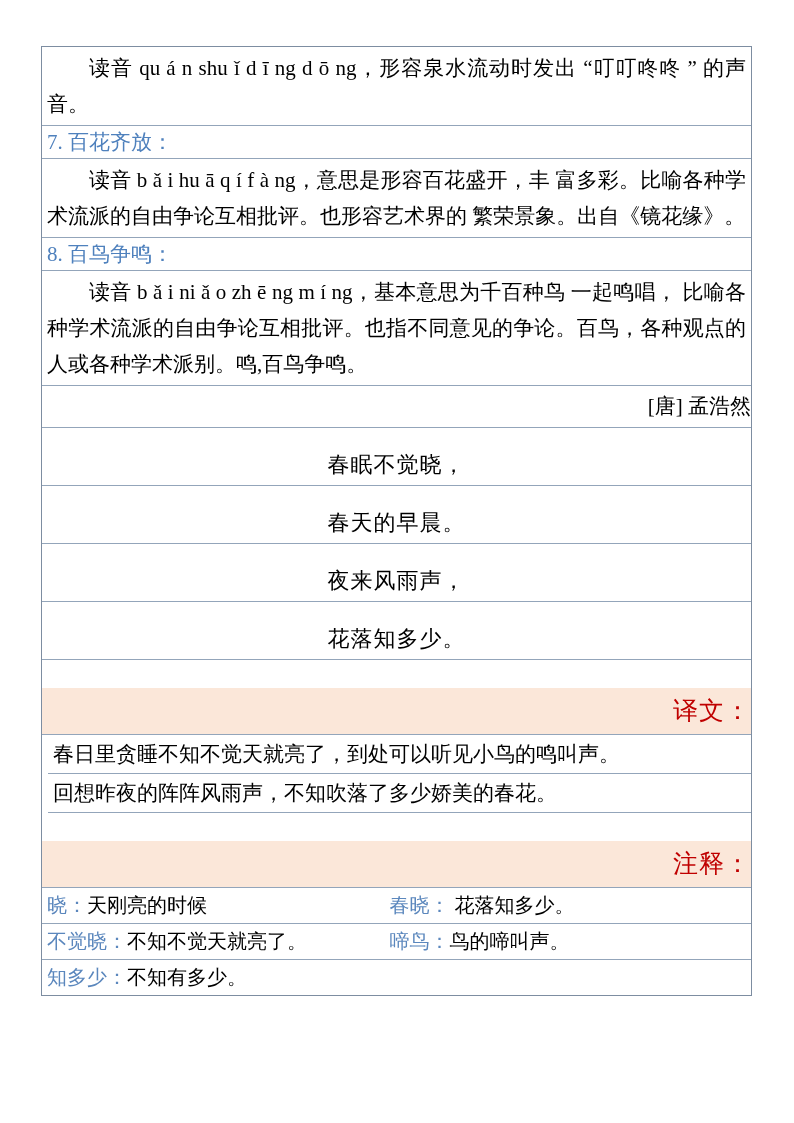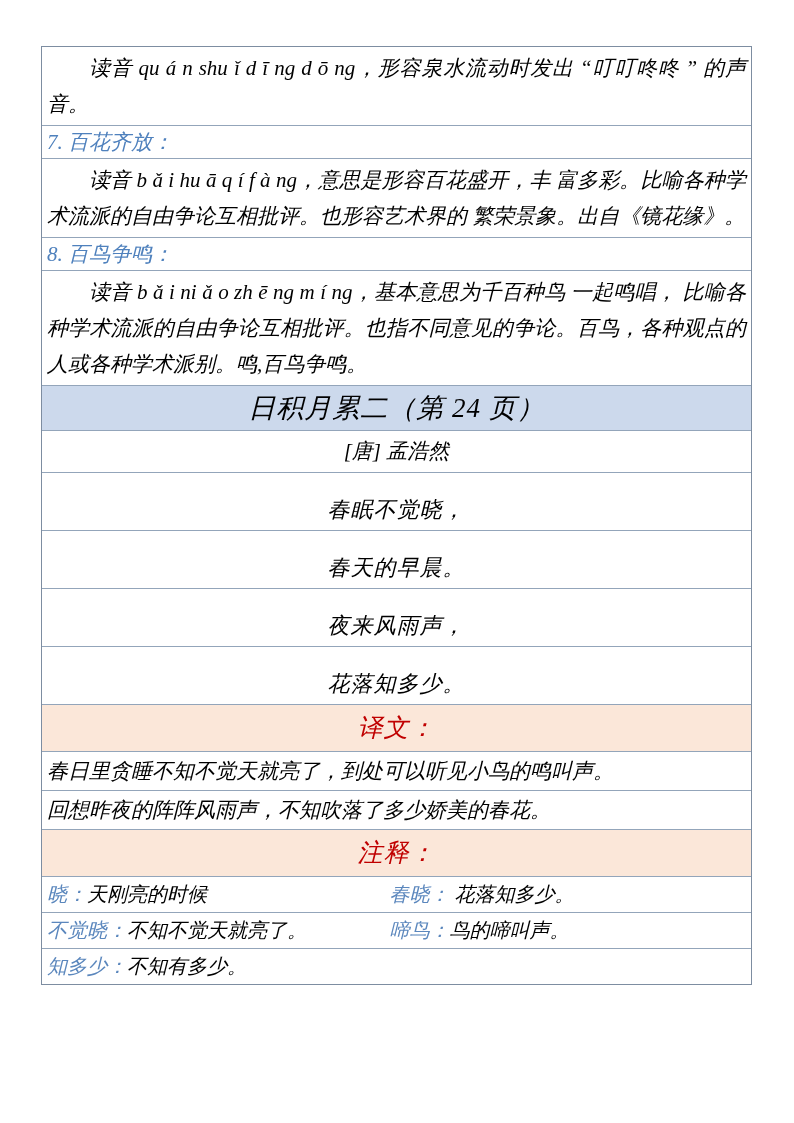--- a/index.html
+++ b/index.html
@@ -6,52 +6,51 @@
   body{
     width:794px;height:1123px;background:#ffffff;position:relative;
     font-family:"Liberation Serif","DejaVu Serif",serif;color:#000;
     -webkit-font-smoothing:antialiased;
   }
   .tbl{
     position:absolute;left:41px;top:46px;width:711px;
     border:1px solid var(--border-outer,#7d8da1);
     box-sizing:border-box;background:#fff;
   }
-  .row{border-bottom:1px solid var(--border-inner,#93a5ba);box-sizing:border-box;font-style:italic;}
+  .row{border-bottom:1px solid var(--border-inner,#93a5ba);box-sizing:border-box;}
   .row:last-child{border-bottom:none;}
   .def{font-size:21px;line-height:36px;padding:3px 5px;text-indent:2em;text-align:justify;}
   .head{font-size:21px;line-height:26px;padding:3px 5px;color:var(--header-blue-text,#4f81bd);}
   .banner-blue{background:var(--banner-blue-bg,#ccd9ec);font-size:27px;line-height:30px;padding:7px 0;text-align:center;letter-spacing:1px;}
   .center{text-align:center;}
   .title{font-size:23px;line-height:28px;padding:7px 0;}
-  .author{font-size:21px;line-height:27px;padding:7px 0;}
+  .author{font-size:21px;line-height:27px;padding:7px 0;text-align:right;}
   .poem{font-size:22px;line-height:26px;padding:7px 0;letter-spacing:1px;margin-top:17px;}
-  .banner-peach{background:var(--banner-peach-bg,#fbe7d9);color:var(--red-text,#c00000);font-size:25px;line-height:30px;padding:8px 0;text-align:center;letter-spacing:1px;}
-  .trans{font-size:21px;line-height:28px;padding:5px 5px;}
+  .banner-peach{background:var(--banner-peach-bg,#fbe7d9);color:var(--red-text,#c00000);font-size:25px;line-height:30px;padding:8px 0;text-align:right;letter-spacing:1px;margin-top:28px;}
+  .trans{font-size:21px;line-height:28px;padding:5px 5px;margin-left:6px;}
   .note{display:flex;font-size:20px;line-height:27px;padding:4px 5px;}
   .ncell{width:49%;}
   .ncell + .ncell{flex:1;}
   .term{color:var(--note-term-blue,#5b87bd);}
 </style>
 </head>
 <body>
 
 <div class="tbl">
 
   <div class="row def">读音 qu á n shu ǐ  d ī ng d ō ng，形容泉水流动时发出 “叮叮咚咚 ” 的声音。</div>
 
   <div class="row head">7. 百花齐放：</div>
 
   <div class="row def">读音 b ǎ i hu ā  q í f à ng，意思是形容百花盛开，丰 富多彩。比喻各种学术流派的自由争论互相批评。也形容艺术界的 繁荣景象。出自《镜花缘》。</div>
 
   <div class="row head">8. 百鸟争鸣：</div>
 
   <div class="row def">读音 b ǎ i ni ǎ o zh ē ng m í ng，基本意思为千百种鸟 一起鸣唱， 比喻各种学术流派的自由争论互相批评。也指不同意见的争论。百鸟，各种观点的人或各种学术派别。鸣,百鸟争鸣。</div>
 
-  <div class="row banner-blue">日积月累二（第 24 页）</div>
 
 
   <div class="row center author">[唐] 孟浩然</div>
 
   <div class="row center poem">春眠不觉晓，</div>
 
   <div class="row center poem">春天的早晨。</div>
 
   <div class="row center poem">夜来风雨声，</div>
 

